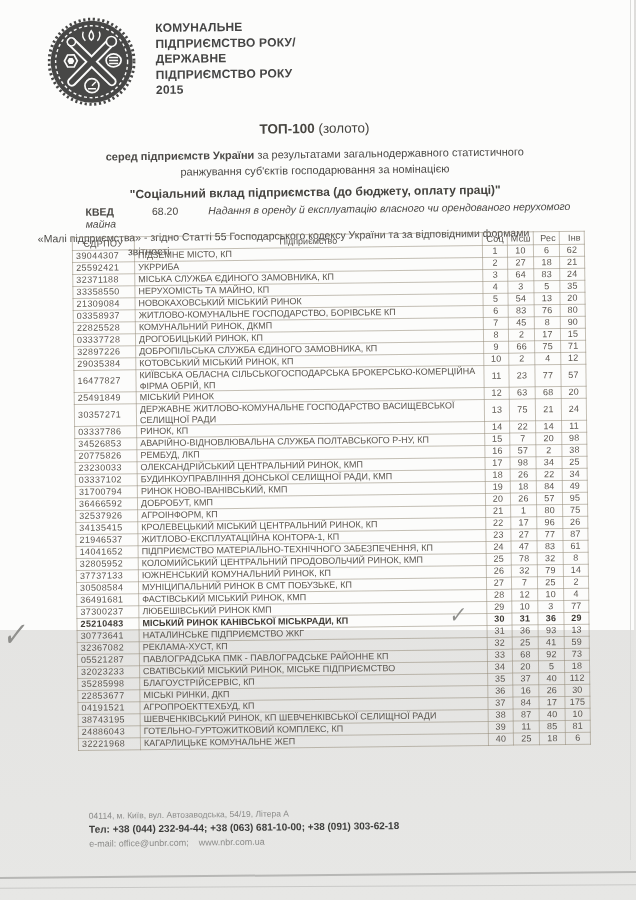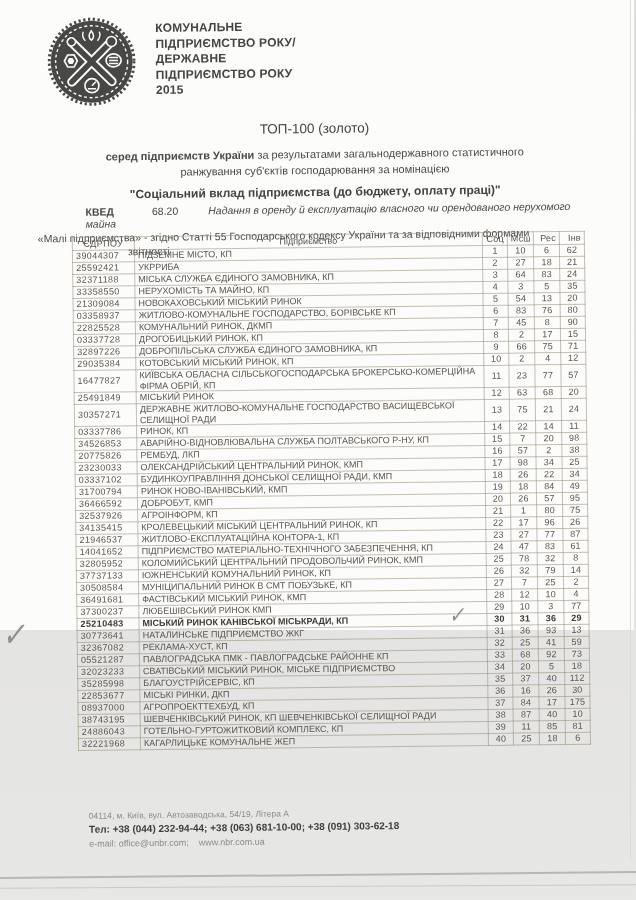--- a/index.html
+++ b/index.html
@@ -18,21 +18,21 @@
   .content{position:absolute;top:0;left:0;width:636px;height:900px;
     transform:rotate(-0.7deg);transform-origin:70px 420px;color:#4c4a46;}
 
   
   .brand{position:absolute;top:16px;left:52px;display:flex;align-items:flex-start;}
   .brand-text{margin-left:20px;margin-top:6px;font-weight:bold;font-size:12px;line-height:15.5px;color:#454545;letter-spacing:0.2px;}
 
   
   .title-block{position:absolute;top:124px;left:40px;width:556px;text-align:center;color:#4b4946;}
   .t-main{font-size:13.5px;margin-bottom:10px;color:#474540;}
-  .t-main b{font-weight:normal;}
+  .t-main b{font-weight:bold;}
   .t-sub{font-size:11px;line-height:16px;}
   .t-nom{font-size:12px;font-weight:bold;margin-top:7px;margin-bottom:4px;color:#45433f;}
   .t-kved{text-align:left;font-size:10.5px;margin-left:48px;margin-top:2px;color:#4b4946;}
   .t-kved .lbl{font-weight:bold;}
   .t-kved .code{font-weight:normal;margin-left:38px;}
   .t-kved .desc{font-style:italic;margin-left:30px;}
   .t-small{text-align:left;font-size:10.5px;line-height:13.5px;margin-top:2px;color:#4b4946;}
   .t-small2{text-align:left;font-size:10.5px;margin-left:90px;color:#4b4946;}
 
   
@@ -418,21 +418,21 @@
           </tr>
           <tr>
             <td class="code cell-edrpou">22853677</td>
             <td class="cell-name">МІСЬКІ РИНКИ, ДКП</td>
             <td class="num cell-soc">36</td>
             <td class="num cell-msh">16</td>
             <td class="num cell-res">26</td>
             <td class="num cell-inv">30</td>
           </tr>
           <tr>
-            <td class="code cell-edrpou">08937000</td>
+            <td class="code cell-edrpou">04191521</td>
             <td class="cell-name">АГРОПРОЕКТТЕХБУД, КП</td>
             <td class="num cell-soc">37</td>
             <td class="num cell-msh">84</td>
             <td class="num cell-res">17</td>
             <td class="num cell-inv">175</td>
           </tr>
           <tr>
             <td class="code cell-edrpou">38743195</td>
             <td class="cell-name">ШЕВЧЕНКІВСЬКИЙ РИНОК, КП ШЕВЧЕНКІВСЬКОЇ СЕЛИЩНОЇ РАДИ</td>
             <td class="num cell-soc">38</td>

